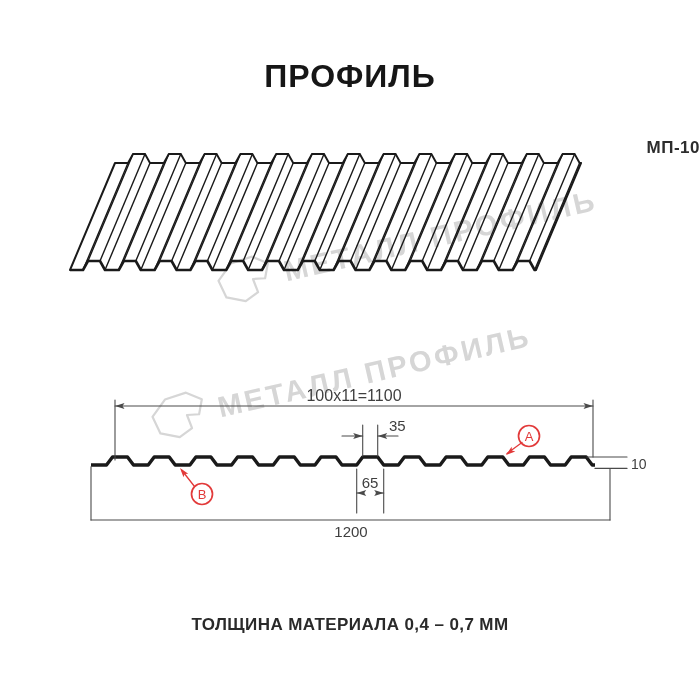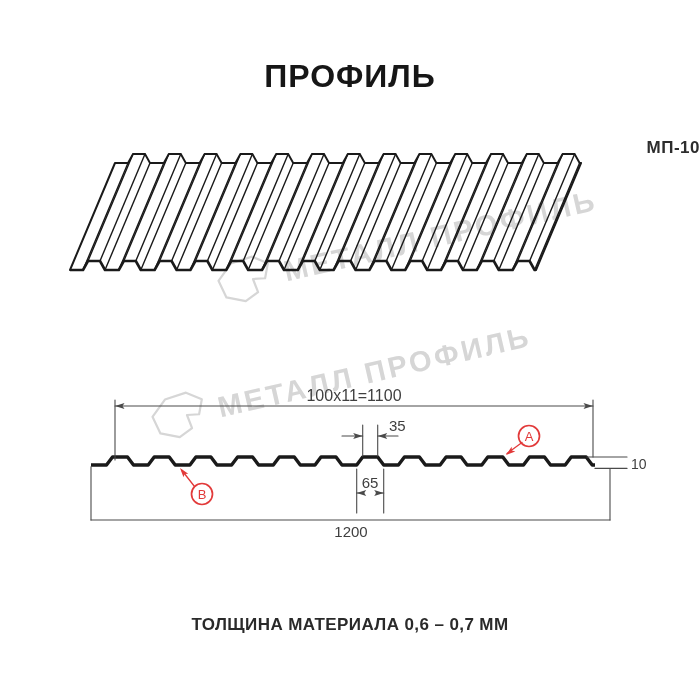--- a/index.html
+++ b/index.html
@@ -157,13 +157,13 @@
   <text x="561" y="84" text-anchor="start" class="dim-sm">10</text>
   <text x="281" y="152" text-anchor="middle" class="dim">1200</text>
 
   <circle cx="459" cy="51" r="10.5" class="marker-circle"></circle>
   <text x="459" y="55.5" text-anchor="middle" class="marker-letter">A</text>
 
   <circle cx="132" cy="109" r="10.5" class="marker-circle"></circle>
   <text x="132" y="113.5" text-anchor="middle" class="marker-letter">B</text>
 </svg>
 
-<div class="footer-note">ТОЛЩИНА МАТЕРИАЛА 0,6 – 0,7 ММ</div>
+<div class="footer-note">ТОЛЩИНА МАТЕРИАЛА 0,4 – 0,7 ММ</div>
 
 </body></html>

